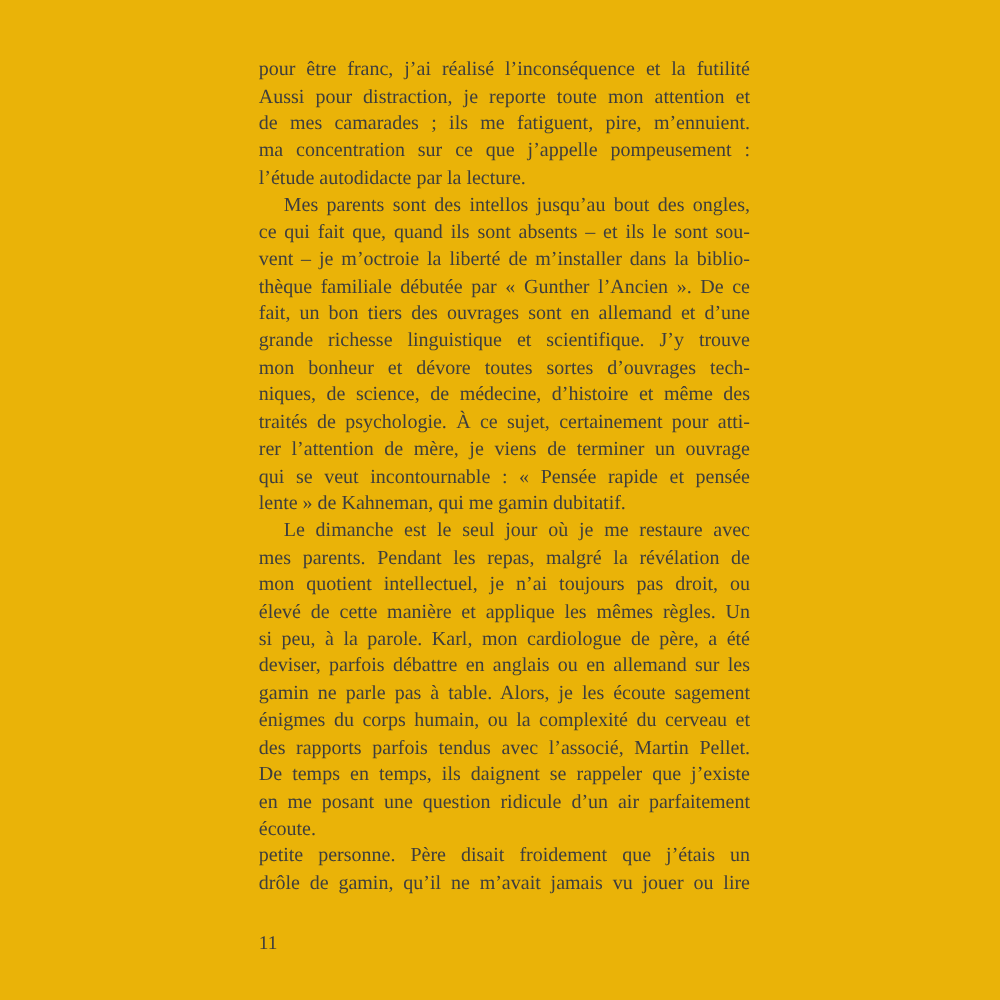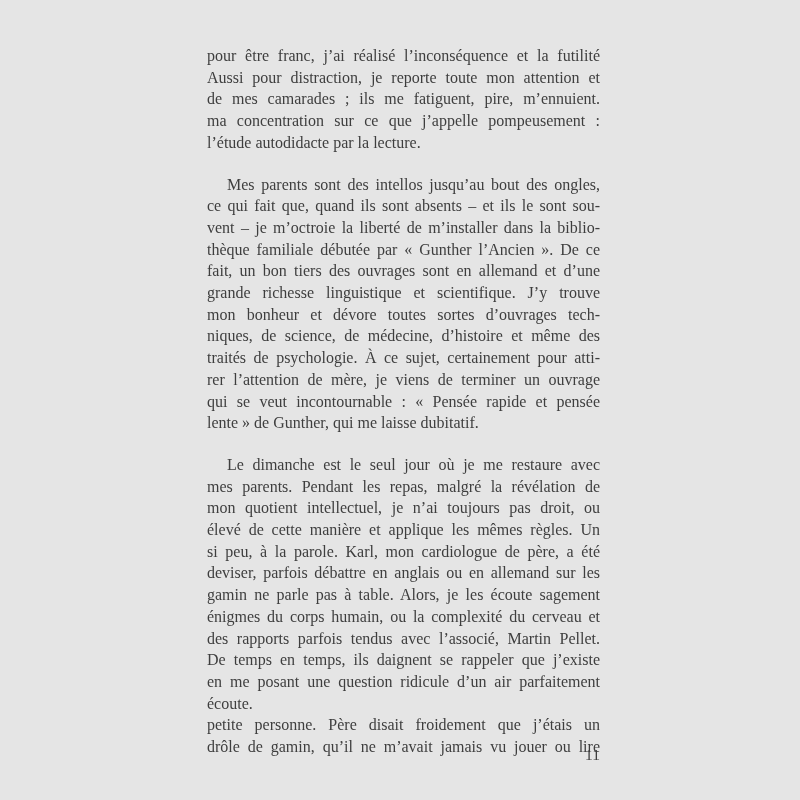--- a/index.html
+++ b/index.html
@@ -10,21 +10,21 @@
     width: 800px;
     height: 800px;
     background: #ffffff;
     position: relative;
     overflow: hidden;
     font-family: "Liberation Serif", "DejaVu Serif", serif;
   }
   .page {
     position: absolute;
     inset: 0;
-    background: #e5e5e5;
+    background: #eab308;
   }
   .text-block {
     position: absolute;
     left: 207px;
     top: 45px;
     width: 393px;
     color: #3e3e3e;
     font-size: 16px;
     line-height: 21.7px;
   }
@@ -35,28 +35,27 @@
     text-align: justify;
     text-align-last: justify;
     white-space: normal;
   }
   .line.last {
     text-align: center;
     text-align-last: left;
   }
   .line.indent {
     text-indent: 20px;
-    margin-top: 20px;
   }
   .page-number {
     position: absolute;
     left: 207px;
     top: 746px;
     width: 393px;
-    text-align: right;
+    text-align: left;
     color: #3e3e3e;
     font-size: 15.5px;
   }
 </style>
 </head>
 <body>
 
 <main class="page">
   <div class="text-block">
       <div class="paragraph">
@@ -71,21 +70,21 @@
         <div class="line">ce qui fait que, quand ils sont absents – et ils le sont sou-</div>
         <div class="line">vent – je m’octroie la liberté de m’installer dans la biblio-</div>
         <div class="line">thèque familiale débutée par « Gunther l’Ancien ». De ce</div>
         <div class="line">fait, un bon tiers des ouvrages sont en allemand et d’une</div>
         <div class="line">grande richesse linguistique et scientifique. J’y trouve</div>
         <div class="line">mon bonheur et dévore toutes sortes d’ouvrages tech-</div>
         <div class="line">niques, de science, de médecine, d’histoire et même des</div>
         <div class="line">traités de psychologie. À ce sujet, certainement pour atti-</div>
         <div class="line">rer l’attention de mère, je viens de terminer un ouvrage</div>
         <div class="line">qui se veut incontournable : « Pensée rapide et pensée</div>
-        <div class="line last">lente » de Gunther, qui me laisse dubitatif.</div>
+        <div class="line last">lente » de Kahneman, qui me gamin dubitatif.</div>
       </div>
       <div class="paragraph">
         <div class="line indent">Le dimanche est le seul jour où je me restaure avec</div>
         <div class="line">mes parents. Pendant les repas, malgré la révélation de</div>
         <div class="line">mon quotient intellectuel, je n’ai toujours pas droit, ou</div>
         <div class="line">élevé de cette manière et applique les mêmes règles. Un</div>
         <div class="line">si peu, à la parole. Karl, mon cardiologue de père, a été</div>
         <div class="line">deviser, parfois débattre en anglais ou en allemand sur les</div>
         <div class="line">gamin ne parle pas à table. Alors, je les écoute sagement</div>
         <div class="line">énigmes du corps humain, ou la complexité du cerveau et</div>

